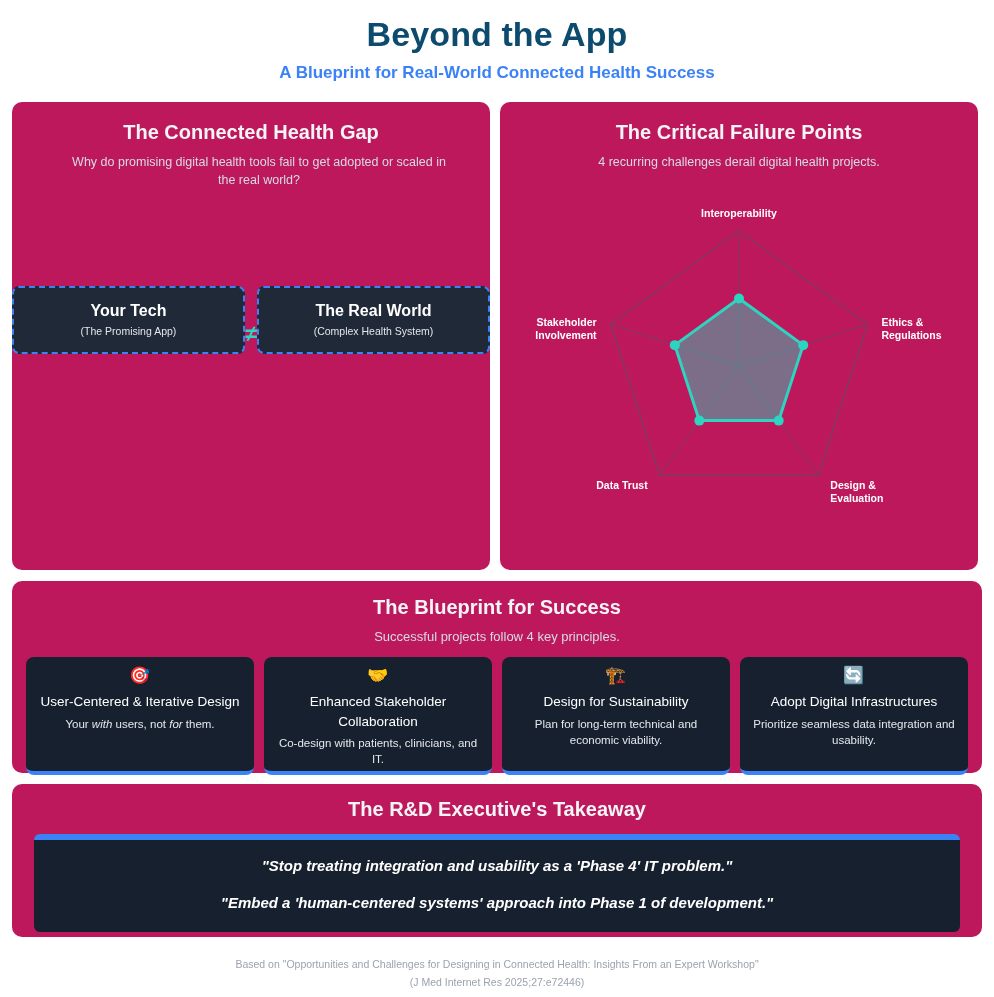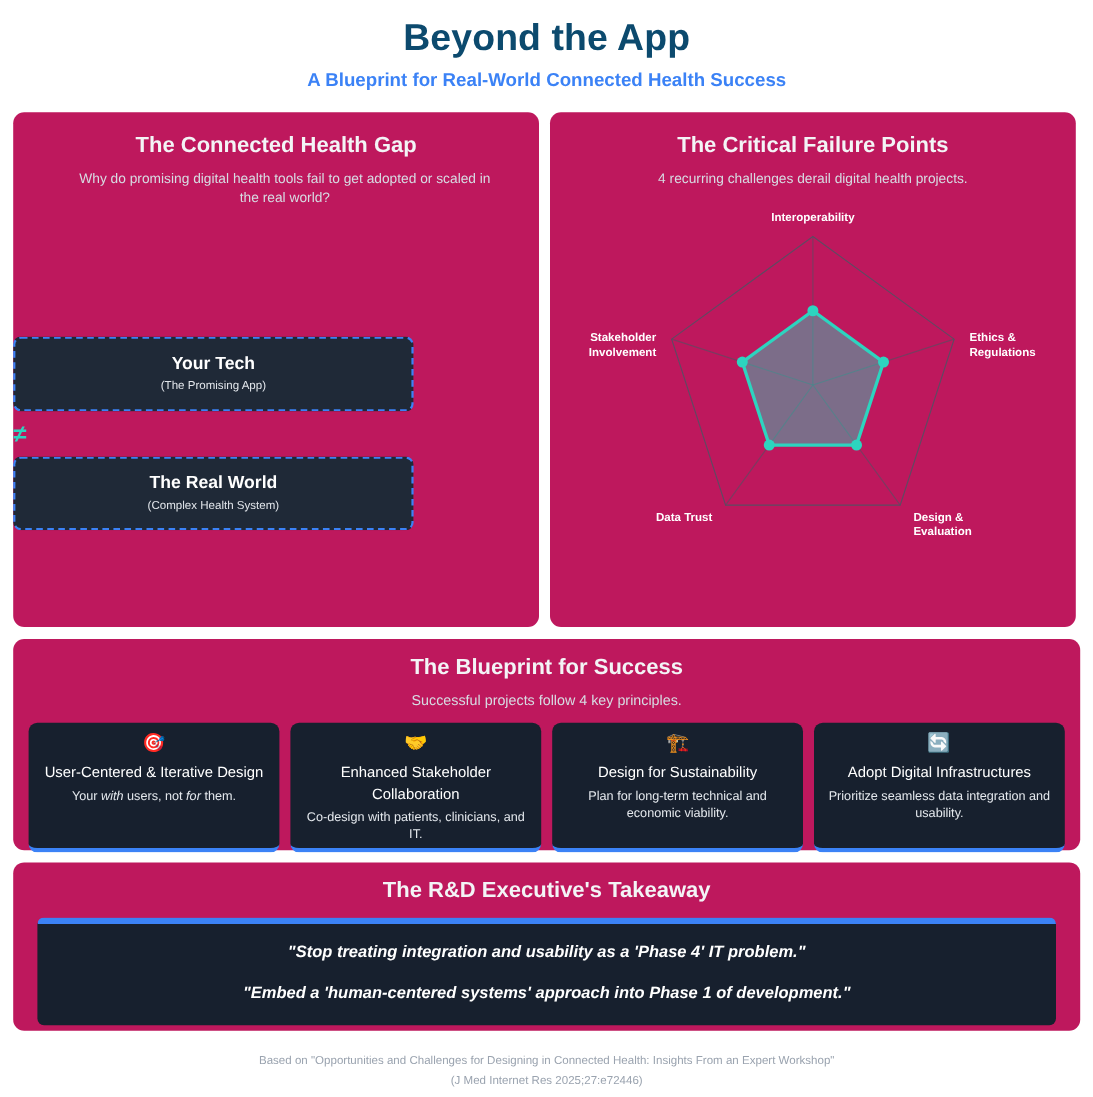--- a/index.html
+++ b/index.html
@@ -40,42 +40,42 @@
   }
   .panel-sub {
     text-align: center; color: #D7DCE3;
     font-size: 12.5px; line-height: 1.45;
     padding: 9px 28px 0;
   }
   .panel-sub.tight { padding-left: 56px; padding-right: 40px; }
 
   
   .gap-wrap {
-    position: absolute; left: 0; right: 0; top: 204px;
-    display: flex; flex-direction: column; align-items: flex-start;
+    position: absolute; left: 0; right: 0; top: 184px;
+    display: flex; align-items: flex-end;
   }
   .dashed-box {
     width: 364px; padding: 13px 10px 13px;
     border: 2px dashed #3B82F6; border-radius: 7px;
     text-align: center; background: #1F2937;
   }
   .dashed-box .bt {
     color: #ffffff; font-size: 16px; font-weight: bold; line-height: 1.25;
   }
   .dashed-box .bs {
     color: #E2E6EB; font-size: 10.5px; margin-top: 4px; line-height: 1.3;
   }
   .neq {
     color: #2DD4BF; font-size: 22px; font-weight: bold;
     margin: 10px 0 9px; line-height: 1;
   }
 
   
   .radar-holder {
-    position: absolute; left: 0; top: 88px; width: 478px; height: 360px;
+    position: absolute; left: 0; top: 104px; width: 478px; height: 360px;
   }
   .radar-holder svg { display: block; }
   .radar-label {
     font-family: "Liberation Sans", sans-serif;
     font-size: 10.5px; font-weight: bold; fill: #FFFFFF;
   }
 
   
   .blueprint { margin-top: 11px; height: 192px; position: relative; }
   .bp-title {

